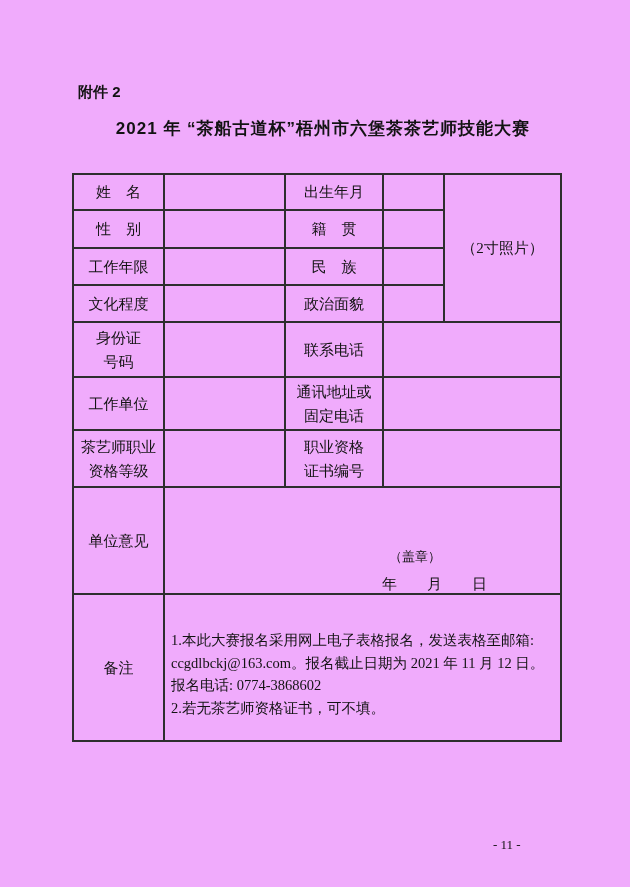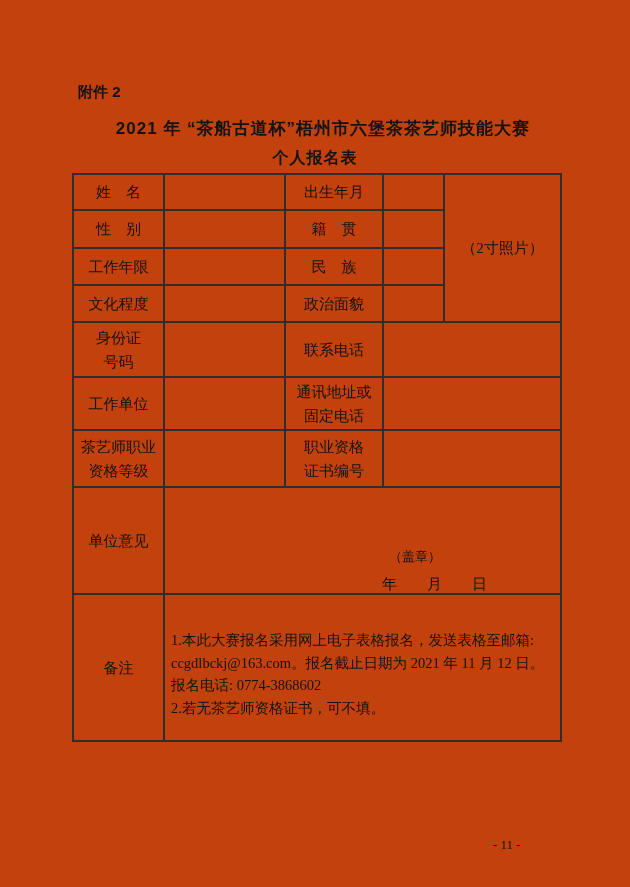--- a/index.html
+++ b/index.html
@@ -2,21 +2,21 @@
 <html><head>
 <meta charset="utf-8">
 <style>
   * { margin: 0; padding: 0; box-sizing: border-box; }
   html, body { background: #e8e8e8; }
   .page {
     position: relative;
     width: 630px;
     height: 887px;
     margin: 0 auto;
-    background: #c2410c;
+    background: #f0abfc;
     font-family: "Liberation Serif", serif;
     color: #131313;
     overflow: hidden;
   }
   .attachment {
     position: absolute;
     left: 78px;
     top: 83px;
     font-family: "Liberation Sans", sans-serif;
     font-weight: bold;
@@ -102,21 +102,20 @@
     white-space: pre;
   }
 </style>
 </head>
 <body>
 
 <div class="page">
 
   <div class="attachment">附件 2</div>
   <div class="title-1">2021 年 “茶船古道杯”梧州市六堡茶茶艺师技能大赛</div>
-  <div class="title-2">个人报名表</div>
 
   <table class="form">
     <colgroup>
       <col style="width:91px">
         <col style="width:121px">
         <col style="width:98px">
         <col style="width:61px">
         <col style="width:117px">
     </colgroup>
     <tbody>

